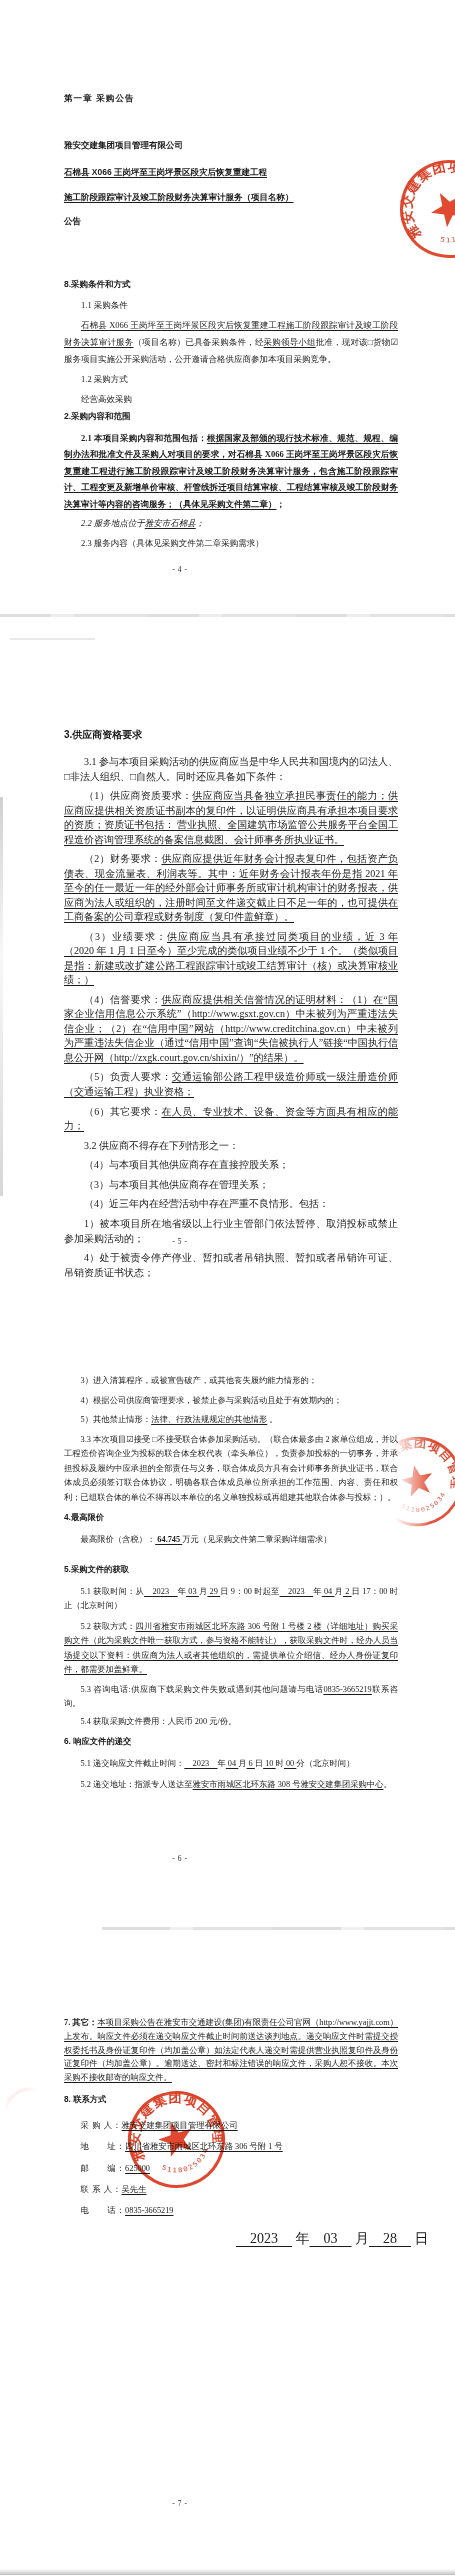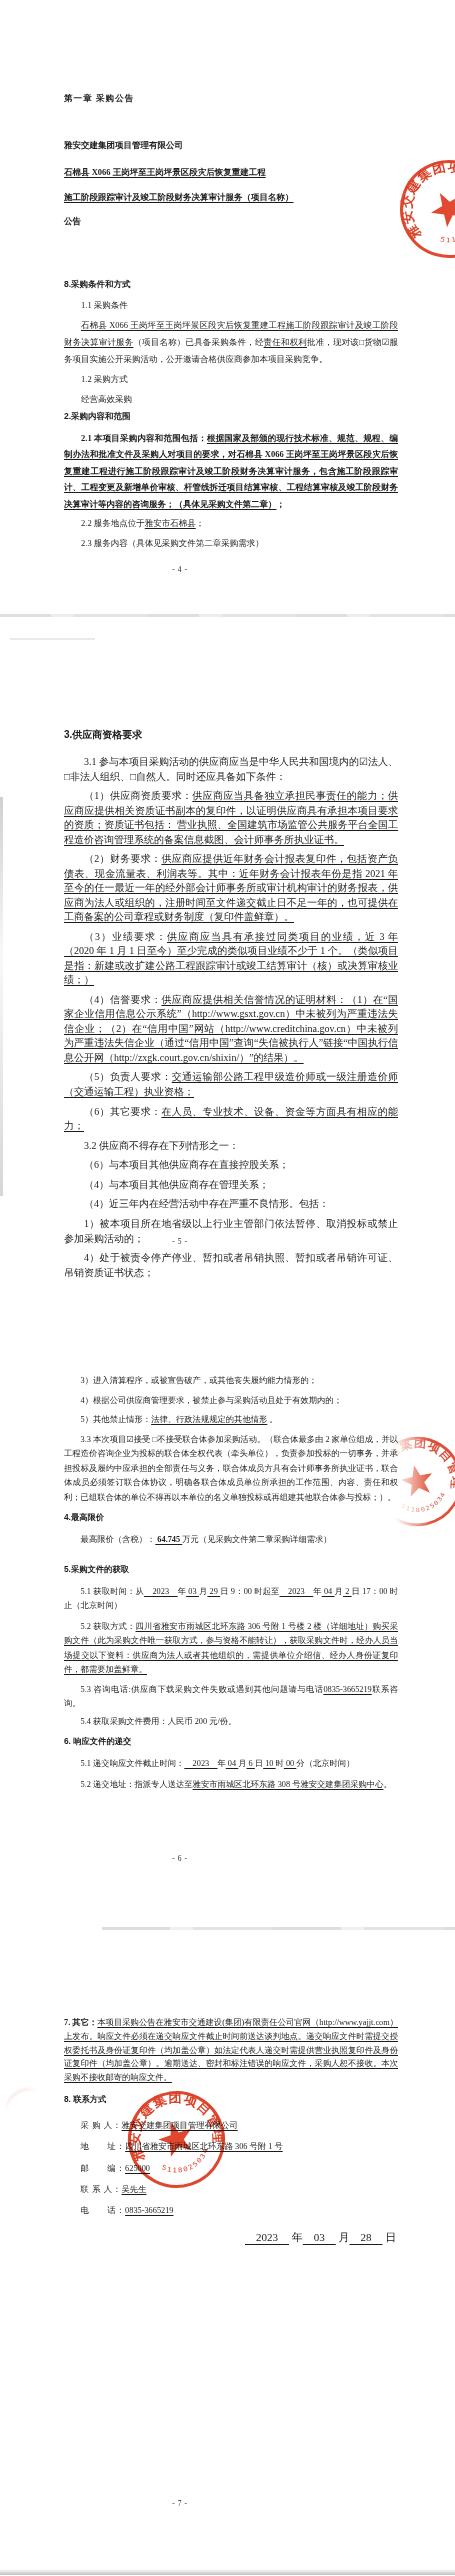--- a/index.html
+++ b/index.html
@@ -5,21 +5,21 @@
   html,body { margin:0; padding:0; background:#fff; }
   .page {
     position:relative; width:456px; height:2576px; background:#ffffff;
     overflow:hidden; color:#1c1c1c;
     font-family:"Liberation Serif","DejaVu Serif",serif;
   }
   
   .flow { position:absolute; left:64px; width:334px; }
   .flow p { margin:0; text-align:justify; }
   .sans { font-family:"Liberation Sans","DejaVu Sans",sans-serif; }
-  .center { text-align:right;font-family:Liberation Serif, serif; }
+  .center { text-align:right; }
   .u { text-decoration:underline; text-underline-offset:0.24em; text-decoration-thickness:0.8px; }
   .b { font-weight:bold; }
   .indent { text-indent:2em; }
 
   .chapter   { font-size:9.7px; font-weight:bold; margin:0 0 30px !important; letter-spacing:1.1px; }
   .company   { font-size:11.4px; font-weight:bold; margin:0 0 10.2px !important; }
   .bigtitle  { font-size:12px; font-weight:bold; line-height:17px; margin:0 0 7.4px !important; }
   .notice    { font-size:11.4px; font-weight:bold; margin:0 0 48px !important; }
 
   .h-sec  { font-size:9px; font-weight:bold; line-height:12.5px; margin:0 0 6.8px !important;
@@ -37,21 +37,21 @@
   .mb14 { margin-bottom:8px !important; }
   .mb24 { margin-bottom:13.7px !important; }
   .mb11 { margin-bottom:6.3px !important; }
   .mb5  { margin-bottom:2.8px !important; }
 
   .p4-flow p { font-size:8.3px; line-height:13.8px; margin-bottom:0; }
   .h8 { font-size:9.7px; margin:8px 0 12.5px !important; }
   .contact-row { font-size:8.5px; line-height:11.4px; margin-bottom:7.4px !important; text-align:left !important; }
   .contact-row .label { letter-spacing:0.6px; }
 
-  .date-line { position:absolute; left:245px; top:2230px; font-size:11px; white-space:nowrap;text-align:center; }
+  .date-line { position:absolute; left:236px; top:2230px; font-size:14px; white-space:nowrap;text-align:center; }
 
   .page-number { position:absolute; left:157px; width:46px; text-align:center;
                  font-size:7.4px; color:#2a2a2a; letter-spacing:0.6px; }
 
   
   .stamp { position:absolute; mix-blend-mode:multiply; }
   .stamp svg { display:block; }
   .stamp-1 { left:398px; top:158px; opacity:.92; transform:rotate(-30deg); }
   .stamp-2 { left:371px; top:1435px; opacity:.88; transform:rotate(-12deg);
              -webkit-mask-image:linear-gradient(100deg, transparent 28%, rgba(0,0,0,.45) 44%, #000 62%);
@@ -82,44 +82,44 @@
 
   <div class="flow p1-flow" style="top:90px;">
     <p class="chapter center sans">第一章  采购公告</p>
     <p class="company center sans">雅安交建集团项目管理有限公司</p>
     <p class="bigtitle center sans u">石棉县 X066 王岗坪至王岗坪景区段灾后恢复重建工程</p>
     <p class="bigtitle center sans u">施工阶段跟踪审计及竣工阶段财务决算审计服务（项目名称）</p>
     <p class="notice center sans">公告</p>
 
     <p class="h-sec">8.采购条件和方式</p>
     <p class="indent">1.1  采购条件</p>
-    <p class="indent"><span class="u">石棉县 X066 王岗坪至王岗坪景区段灾后恢复重建工程施工阶段跟踪审计及竣工阶段财务决算审计服务</span><span>（项目名称）已具备采购条件，经</span><span class="u">责任和权利</span><span>批准，现对该□货物☑服务项目实施公开采购活动，公开邀请合格供应商参加本项目采购竞争。</span></p>
+    <p class="indent"><span class="u">石棉县 X066 王岗坪至王岗坪景区段灾后恢复重建工程施工阶段跟踪审计及竣工阶段财务决算审计服务</span><span>（项目名称）已具备采购条件，经</span><span class="u">采购领导小组</span><span>批准，现对该□货物☑服务项目实施公开采购活动，公开邀请合格供应商参加本项目采购竞争。</span></p>
     <p class="indent" style="margin-top:2.3px;">1.2 采购方式</p>
     <p class="indent">经营高效采购</p>
 
     <p class="h-sec" style="margin-top:4.6px;">2.采购内容和范围</p>
     <p class="indent p21"><span>2.1 本项目采购内容和范围包括：</span><span class="u">根据国家及部颁的现行技术标准、规范、规程、编制办法和批准文件及采购人对项目的要求，对石棉县 X066 王岗坪至王岗坪景区段灾后恢复重建工程进行施工阶段跟踪审计及竣工阶段财务决算审计服务，包含施工阶段跟踪审计、工程变更及新增单价审核、杆管线拆迁项目结算审核、工程结算审核及竣工阶段财务决算审计等内容的咨询服务；（具体见采购文件第二章）</span><span>；</span></p>
-    <p class="indent" style="margin-top:1px;"><span>2.2 服务地点位于</span><span class="u">雅安市石棉县</span><span>；</span></p>
+    <p class="indent" style="margin-top:1px;font-style:italic;"><span>2.2 服务地点位于</span><span class="u">雅安市石棉县</span><span>；</span></p>
     <p class="indent">2.3 服务内容（具体见采购文件第二章采购需求）</p>
   </div>
 
   <div class="page-number" style="top:565px;">- 4 -</div>
 
   <div class="flow p2-flow" style="top:728px;">
     <p class="h-sec">3.供应商资格要求</p>
     <p class="indent"><span>3.1 参与本项目采购活动的供应商应当是中华人民共和国境内的☑法人、□非法人组织、□自然人。同时还应具备如下条件：</span></p>
     <p class="indent"><span>（1）供应商资质要求：</span><span class="u">供应商应当具备独立承担民事责任的能力；供应商应提供相关资质证书副本的复印件，以证明供应商具有承担本项目要求的资质；资质证书包括：  营业执照、全国建筑市场监管公共服务平台全国工程造价咨询管理系统的备案信息截图、会计师事务所执业证书。</span></p>
     <p class="indent"><span>（2）财务要求：</span><span class="u">供应商应提供近年财务会计报表复印件，包括资产负债表、现金流量表、利润表等。其中：近年财务会计报表年份是指 2021 年至今的任一最近一年的经外部会计师事务所或审计机构审计的财务报表，供应商为法人或组织的，注册时间至文件递交截止日不足一年的，也可提供在工商备案的公司章程或财务制度（复印件盖鲜章）。</span></p>
     <p class="indent"><span>（3）业绩要求：</span><span class="u">供应商应当具有承接过同类项目的业绩，近 3 年（2020 年 1 月 1 日至今）至少完成的类似项目业绩不少于 1 个。（类似项目是指：新建或改扩建公路工程跟踪审计或竣工结算审计（核）或决算审核业绩；）</span></p>
     <p class="indent"><span>（4）信誉要求：</span><span class="u">供应商应提供相关信誉情况的证明材料：（1）在“国家企业信用信息公示系统”（http://www.gsxt.gov.cn）中未被列为严重违法失信企业；（2）在“信用中国”网站（http://www.creditchina.gov.cn）中未被列为严重违法失信企业（通过“信用中国”查询“失信被执行人”链接“中国执行信息公开网（http://zxgk.court.gov.cn/shixin/）”的结果）。</span></p>
     <p class="indent"><span>（5）负责人要求：</span><span class="u">交通运输部公路工程甲级造价师或一级注册造价师（交通运输工程）执业资格；</span></p>
     <p class="indent"><span>（6）其它要求：</span><span class="u">在人员、专业技术、设备、资金等方面具有相应的能力；</span></p>
     <p class="indent">3.2  供应商不得存在下列情形之一：</p>
-    <p class="indent">（6）与本项目其他供应商存在直接控股关系；</p>
-    <p class="indent">（4）与本项目其他供应商存在管理关系；</p>
+    <p class="indent">（4）与本项目其他供应商存在直接控股关系；</p>
+    <p class="indent">（3）与本项目其他供应商存在管理关系；</p>
     <p class="indent">（4）近三年内在经营活动中存在严重不良情形。包括：</p>
     <p class="indent">1）被本项目所在地省级以上行业主管部门依法暂停、取消投标或禁止参加采购活动的；</p>
     <p class="indent">4）处于被责令停产停业、暂扣或者吊销执照、暂扣或者吊销许可证、吊销资质证书状态；</p>
   </div>
 
   <div class="page-number" style="top:1237px;">- 5 -</div>
 
   <div class="flow p3-flow" style="top:1374px;">
     <p class="indent">3）进入清算程序，或被宣告破产，或其他丧失履约能力情形的；</p>
     <p class="indent">4）根据公司供应商管理要求，被禁止参与采购活动且处于有效期内的；</p>

